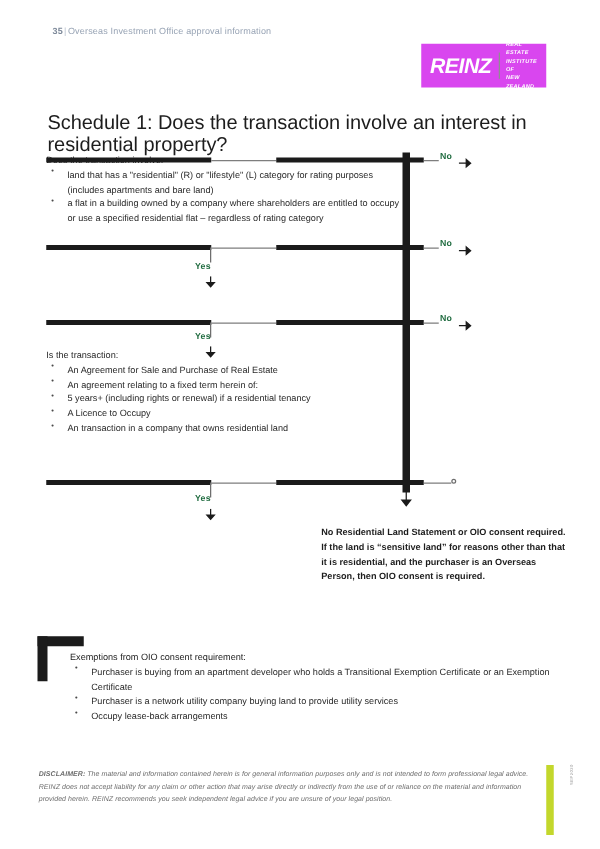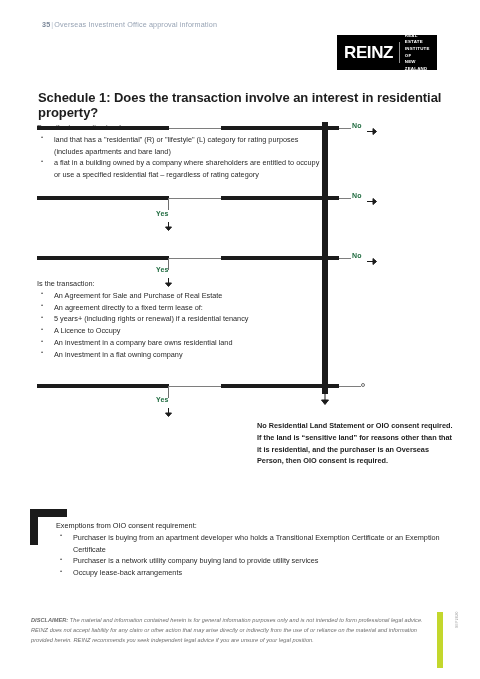--- a/index.html
+++ b/index.html
@@ -39,25 +39,26 @@
     color: #b9c2ce;
     padding: 0 1px;
   }
 
   .logo {
     position: absolute;
     left: 337px;
     top: 35px;
     width: 100px;
     height: 35px;
-    background: #000000;
+    background: #d946ef;
     display: flex;
     align-items: center;
     padding: 0 7px;
     box-sizing: border-box;
+    font-style: italic;
   }
   .logo-word {
     color: #ffffff;
     font-size: 17px;
     font-weight: 700;
     letter-spacing: -0.4px;
     line-height: 1;
   }
   .logo-rule {
     width: 1px;
@@ -71,22 +72,22 @@
     line-height: 1.5;
     letter-spacing: .25px;
     font-weight: 700;
   }
 
   
   .title {
     position: absolute;
     left: 38px;
     top: 90px;
-    font-size: 13px;
-    font-weight: 700;
+    font-size: 16px;
+    font-weight: 400;
     letter-spacing: -0.05px;
     color: #1d1d1d;
   }
 
   
   .qblock {
     position: absolute;
     left: 37px;
     font-size: 7.3px;
     line-height: 1.62;
@@ -401,25 +402,24 @@
   <div class="yarrow" style="top:275px;">
     <svg width="9" height="11" viewBox="0 0 9 11">
       <path d="M4.5 0 V7 M1.5 5 L4.5 8.5 L7.5 5 Z" fill="#1b1b1b" stroke="#1b1b1b" stroke-width="1"></path>
     </svg>
   </div>
 
   <div class="qblock q3">
     <div class="qlead">Is the transaction:</div>
     <ul class="blist">
       <li>An Agreement for Sale and Purchase of Real Estate</li>
-      <li>An agreement directly to a fixed term lease of:</li>
+      <li>An agreement relating to a fixed term herein of:</li>
       <li>5 years+ (including rights or renewal) if a residential tenancy</li>
       <li>A Licence to Occupy</li>
-      <li>An investment in a company bare owns residential land</li>
-      <li>An investment in a flat owning company</li>
+      <li>An transaction in a company that owns residential land</li>
     </ul>
   </div>
 
   <div class="hline line4 openend">
     <div class="seg-a"></div>
     <div class="seg-thin"></div>
     <div class="seg-b"></div>
     <div class="tail"></div>
     <div class="circ"></div>
   </div>

